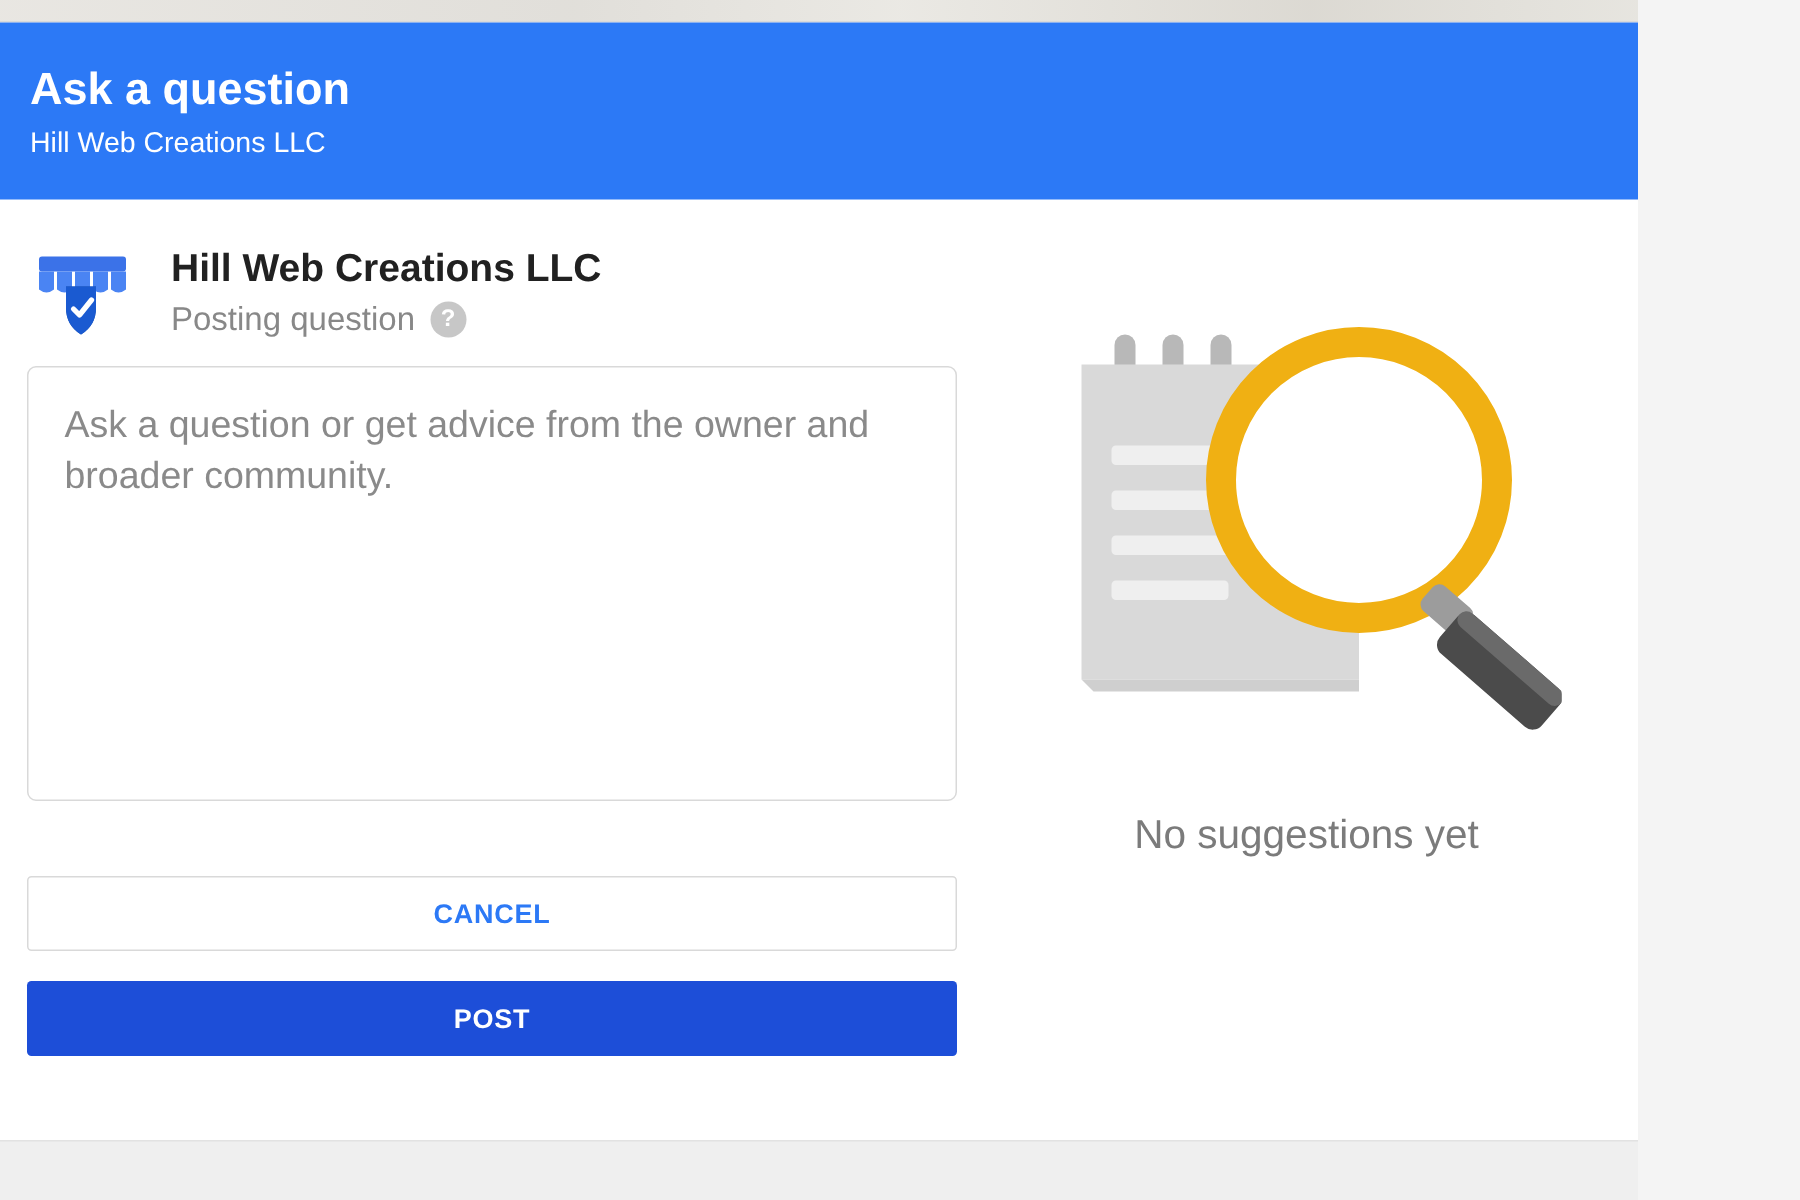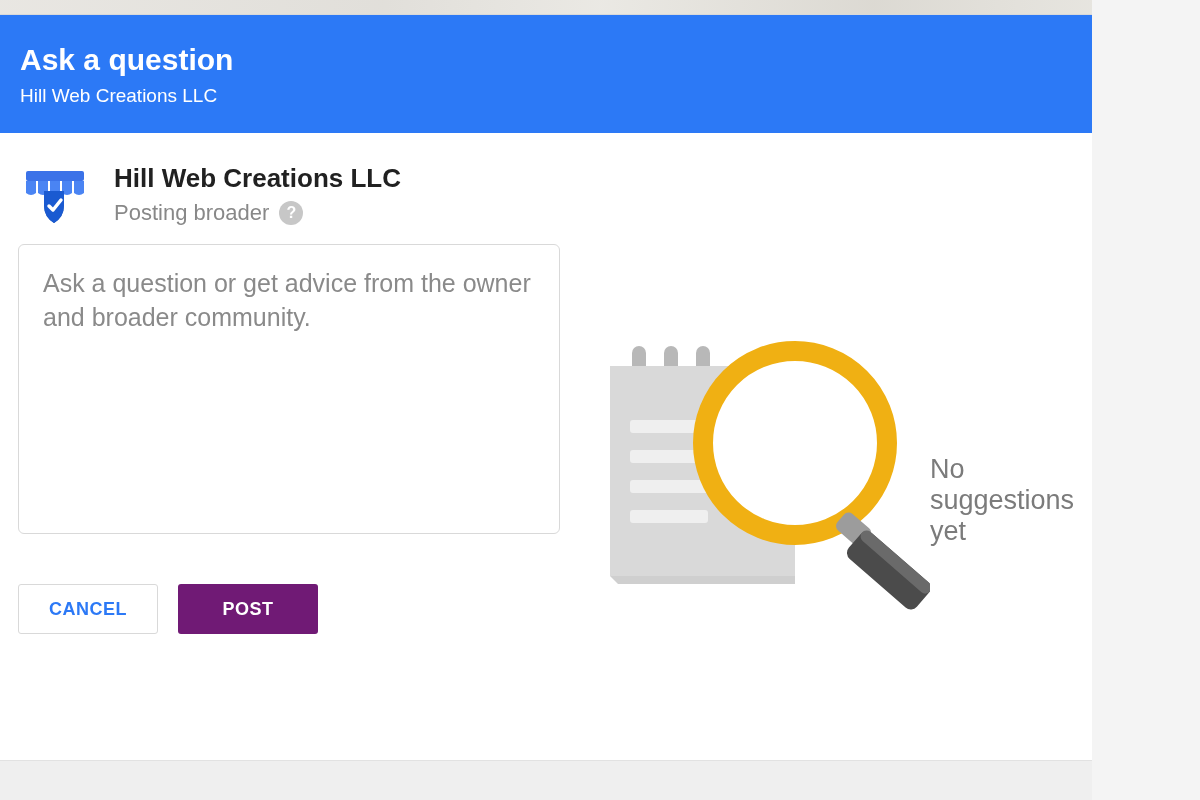--- a/index.html
+++ b/index.html
@@ -103,23 +103,24 @@
     line-height: 1.35;
     color: #333;
     resize: none;
     font-family: inherit;
   }
   .qa-textarea::placeholder {
     color: #8a8a8a;
   }
   .btn-row {
     display: flex;
-    justify-content: flex-start;
+    justify-content: flex-end;
     gap: 20px;
     margin-top: 50px;
+    flex-direction: column;
   }
   .btn {
     min-width: 140px;
     height: 50px;
     padding: 0 28px;
     font-size: 18px;
     font-weight: 700;
     letter-spacing: .5px;
     border-radius: 3px;
     cursor: pointer;
@@ -127,27 +128,28 @@
     display: inline-flex;
     align-items: center;
     justify-content: center;
   }
   .btn-cancel {
     background: #fff;
     color: #2c79f6;
     border: 1px solid #d9d9d9;
   }
   .btn-post {
-    background: #701a75;
+    background: #1d4ed8;
     color: #fff;
     border: none;
   }
   .right-col {
     flex: 1;
     display: flex;
+    flex-direction: column;
     align-items: center;
     padding-top: 60px;
   }
   .illustration {
     width: 340px; height: 290px;
     position: relative;
   }
   .no-sugg {
     margin-top: 36px;
     font-size: 27px;
@@ -189,21 +191,21 @@
               </g>
 
               <path d="M24 30 L44 30 L44 44 Q44 56 34 62 Q24 56 24 44 Z" fill="#174ea6"></path>
               <path d="M24 30 L44 30 L44 44 Q44 56 34 62 Q24 56 24 44 Z" fill="#1a5ad1"></path>
               <path d="M29 45 L33 49 L41 39" stroke="#fff" stroke-width="3.5" fill="none" stroke-linecap="round" stroke-linejoin="round"></path>
             </svg>
           </div>
           <div class="posting-meta">
             <div class="business-name">Hill Web Creations LLC</div>
             <div class="posting-publicly">
-              <span>Posting broader</span>
+              <span>Posting question</span>
               <span class="help-icon">?</span>
             </div>
           </div>
         </div>
 
         <textarea class="qa-textarea" placeholder="Ask a question or get advice from the owner and broader community." style=""></textarea>
 
         <div class="btn-row">
           <button class="btn btn-cancel">CANCEL</button>
           <button class="btn btn-post">POST</button>

